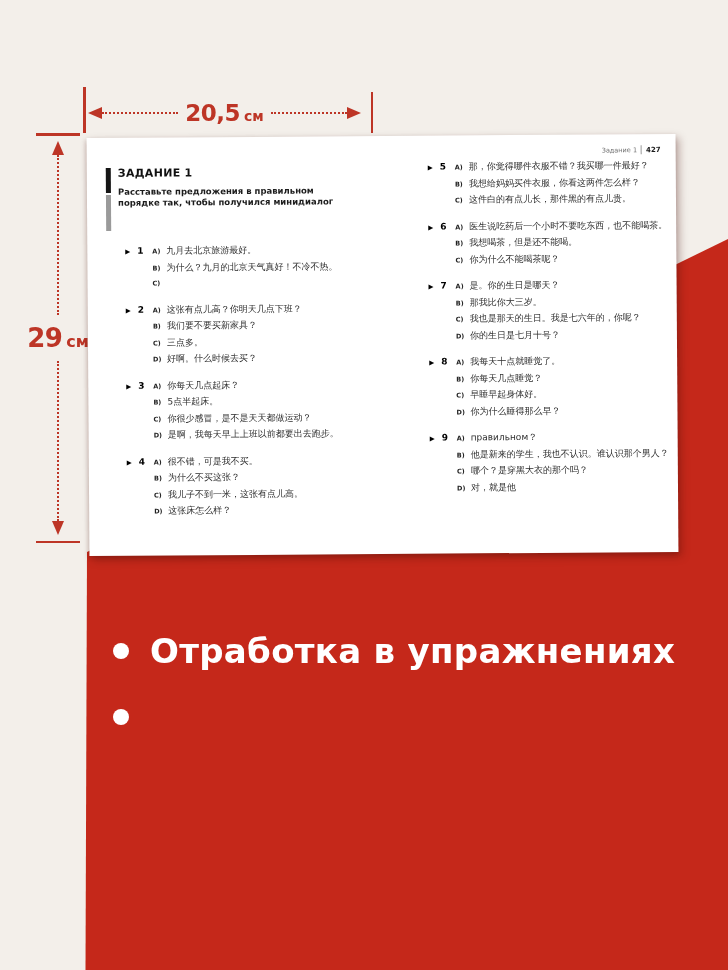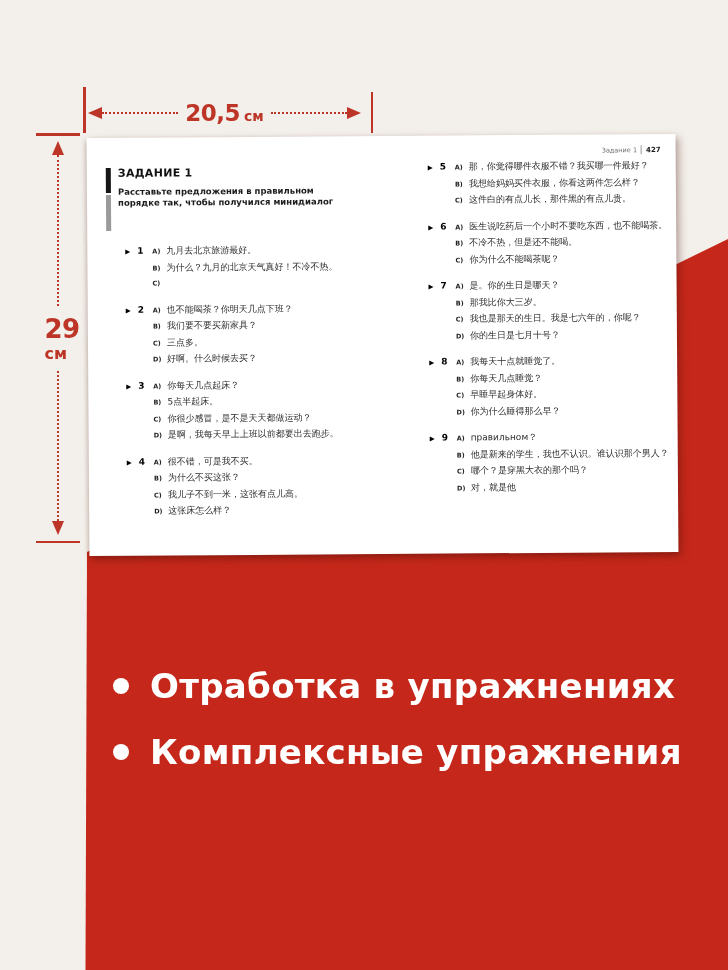--- a/index.html
+++ b/index.html
@@ -26,21 +26,21 @@
   .dash-v{flex:1;width:0;border-left:2px dotted var(--dim,#bd3526);}
   .ah{width:0;height:0;}
   .ah-left{border-top:6px solid transparent;border-bottom:6px solid transparent;border-right:14px solid var(--dim,#bd3526);}
   .ah-right{border-top:6px solid transparent;border-bottom:6px solid transparent;border-left:14px solid var(--dim,#bd3526);}
   .ah-up{border-left:6px solid transparent;border-right:6px solid transparent;border-bottom:14px solid var(--dim,#bd3526);}
   .ah-down{border-left:6px solid transparent;border-right:6px solid transparent;border-top:14px solid var(--dim,#bd3526);}
   .dim-label{display:flex;align-items:baseline;color:var(--dim,#bd3526);
     font-weight:bold;padding:0 7px;white-space:nowrap;}
   .dim-label .val{font-size:23px;letter-spacing:-0.5px;}
   .dim-label .unit{font-size:14px;margin-left:4px;}
-  .dim-label-v{flex-direction:column;padding:8px 0;}
+  .dim-label-v{flex-direction:row;padding:8px 0;}
   .dim-label-v .val{font-size:26px;}
   .dim-label-v .unit{font-size:16px;}
   
   .page{position:absolute;left:88px;top:136px;width:589px;height:418px;
     background:#ffffff;transform:rotate(-0.4deg);
     box-shadow:3px 4px 9px rgba(70,15,8,0.35), -1px 2px 4px rgba(70,15,8,0.18);}
   .running-head{position:absolute;top:11px;right:15px;display:flex;align-items:center;
     font-size:6.5px;color:#6a6a6a;}
   .rh-divider{width:1px;height:9px;background:#999;margin:0 4px;}
   .rh-page{font-size:7px;font-weight:bold;color:#1a1a1a;}
@@ -54,21 +54,21 @@
   .col-left{left:38px;top:106px;width:284px;}
   .col-right{left:341px;top:24px;width:248px;}
   .exercise{margin-bottom:10px;}
   .opt{display:flex;align-items:baseline;line-height:15.5px;}
   .opt:not(.first){padding-left:27px;}
   .marker{width:12px;font-size:6.5px;color:#000;flex-shrink:0;}
   .num{width:15px;font-size:9px;font-weight:bold;color:#000;flex-shrink:0;}
   .lbl{width:14px;font-size:6.5px;font-weight:bold;color:#222;flex-shrink:0;}
   .txt{font-size:9px;color:#2e2e2e;white-space:nowrap;text-align:center;}
   
-  .promo{position:absolute;left:113px;top:663px;}
+  .promo{position:absolute;left:113px;top:628px;}
   .bullet-row{display:flex;align-items:center;height:46px;margin-bottom:20px;}
   .bullet-dot{width:16px;height:16px;border-radius:50%;background:#fff;
     margin-right:21px;flex-shrink:0;}
   .bullet-text{color:#ffffff;font-size:34px;font-weight:bold;white-space:nowrap;
     letter-spacing:0.3px;}
 </style>
 </head>
 <body>
 
 <svg class="red-blob" width="728" height="970" viewBox="0 0 728 970" aria-hidden="true">
@@ -133,21 +133,21 @@
         </div>
         <div class="opt">
           <span class="lbl">C)</span>
         </div>
       </div>
       <div class="exercise">
         <div class="opt first">
           <span class="marker">▶</span>
           <span class="num">2</span>
           <span class="lbl">A)</span>
-          <span class="txt">也不能喝茶？你明天几点下班？</span>
+          <span class="txt">这张有点儿高？你明天几点下班？</span>
         </div>
         <div class="opt">
           <span class="lbl">B)</span>
           <span class="txt">我们要不要买新家具？</span>
         </div>
         <div class="opt">
           <span class="lbl">C)</span>
           <span class="txt">三点多。</span>
         </div>
         <div class="opt">
@@ -215,21 +215,21 @@
       </div>
       <div class="exercise">
         <div class="opt first">
           <span class="marker">▶</span>
           <span class="num">6</span>
           <span class="lbl">A)</span>
           <span class="txt">医生说吃药后一个小时不要吃东西，也不能喝茶。</span>
         </div>
         <div class="opt">
           <span class="lbl">B)</span>
-          <span class="txt">不冷不热，但是还不能喝。</span>
+          <span class="txt">我想喝茶，但是还不能喝。</span>
         </div>
         <div class="opt">
           <span class="lbl">C)</span>
           <span class="txt">你为什么不能喝茶呢？</span>
         </div>
       </div>
       <div class="exercise">
         <div class="opt first">
           <span class="marker">▶</span>
           <span class="num">7</span>
@@ -292,15 +292,14 @@
     </div>
 </div>
 
 <div class="promo">
     <div class="bullet-row">
       <span class="bullet-dot"></span>
       <span class="bullet-text">Отработка в упражнениях</span>
     </div>
     <div class="bullet-row">
       <span class="bullet-dot"></span>
-      <span class="bullet-text">Комплексные упражнения</span>
     </div>
   </div>
 
 </body></html>

